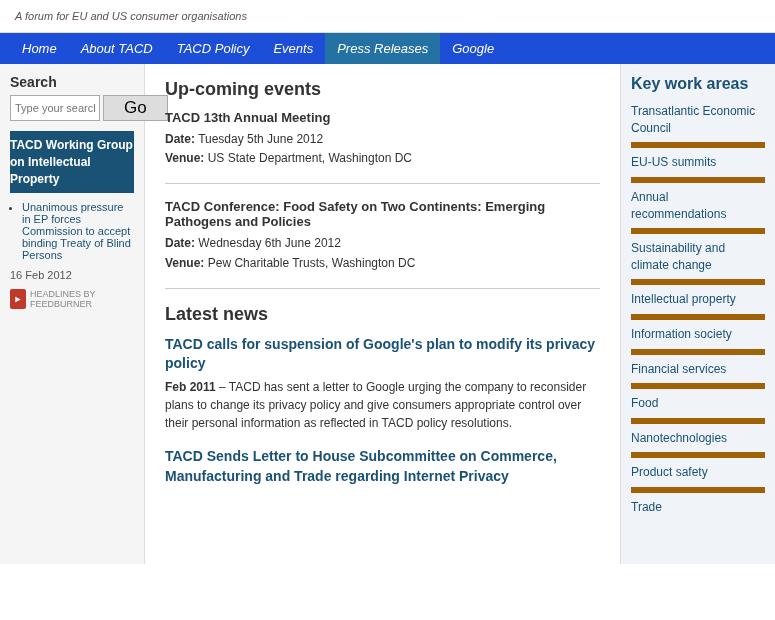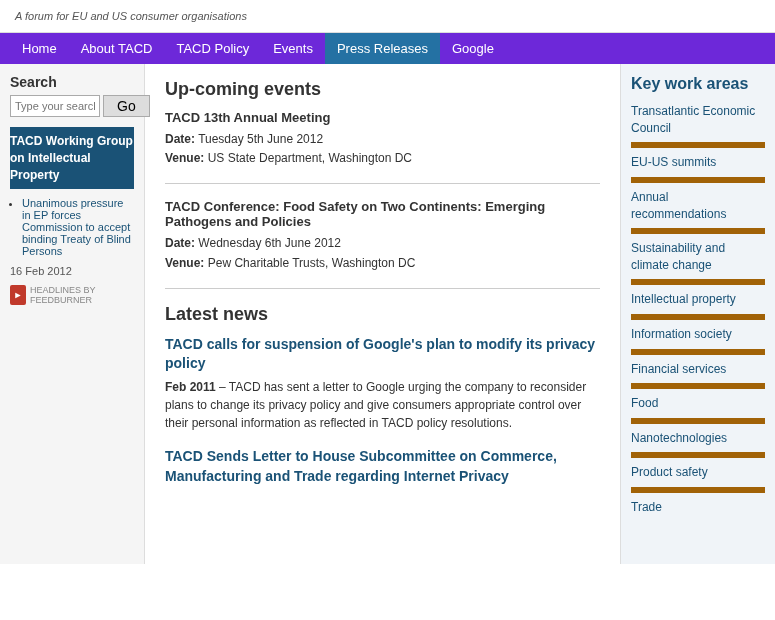--- a/index.html
+++ b/index.html
@@ -39,22 +39,23 @@
       line-height: 1.2;
     }
     #tagline {
       font-size: 11px;
       color: #555;
       font-style: italic;
     }
 
     
     #nav {
-      background: #6d28d9;
+      background: #1d4ed8;
       padding: 0;
+      font-style: italic;
     }
     #nav ul {
       list-style: none;
       display: flex;
       padding: 0 10px;
     }
     #nav ul li a {
       display: block;
       color: #fff;
       text-decoration: none;
@@ -89,22 +90,22 @@
       margin-bottom: 10px;
     }
     #search-input {
       width: 90px;
       padding: 2px 4px;
       font-size: 11px;
       border: 1px solid #aaa;
       color: #888;
     }
     #search-btn {
-      padding: 2px 13px;
-      font-size: 14px;
+      padding: 2px 20px;
+      font-size: 17px;
       background: #ddd;
       border: 1px solid #aaa;
       cursor: pointer;
     }
     #sidebar-working-group {
       background: #1a5276;
       color: #fff;
       padding: 6px 0;
       font-size: 12px;
       font-weight: bold;

